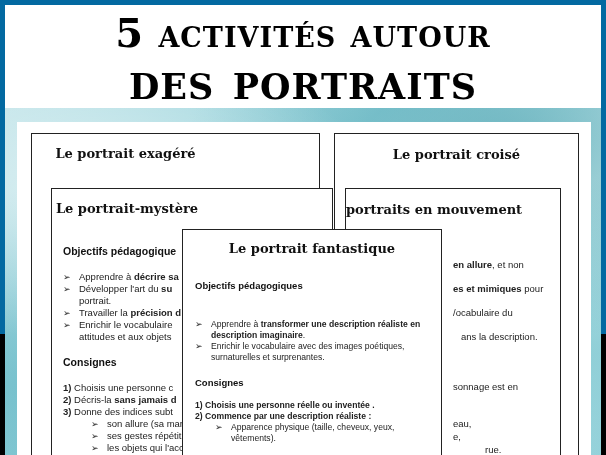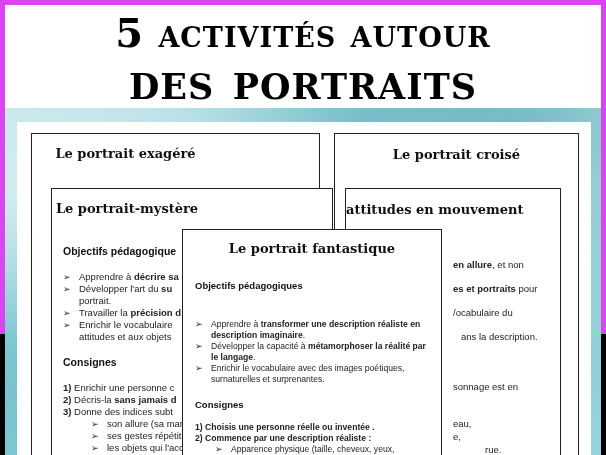--- a/index.html
+++ b/index.html
@@ -1,19 +1,19 @@
 <!DOCTYPE html>
 <html><head>
   <meta charset="utf-8">
   <style>
     * { margin: 0; padding: 0; box-sizing: border-box; }
     html, body { width: 606px; height: 455px; overflow: hidden; background: #000; }
     .frame {
       position: absolute; left: 0; top: 0; width: 606px; height: 334px;
-      background: #d946ef;
+      background: #0369a1;
     }
     .header {
       position: absolute; left: 5px; top: 5px; width: 596px; height: 103px;
       background: #fff;
       text-align: center;
       font-family: "DejaVu Serif", serif;
       font-weight: bold;
       color: #000;
     }
     .header .line1 {
@@ -104,53 +104,52 @@
     <div style="position:absolute; left:11px; top:56px; width:300px;">
       <div class="sec-title">Objectifs pédagogique</div>
       <ul class="bullets body-text" style="margin-top:14px;">
         <li><span>Apprendre à </span><b>décrire sa</b></li>
         <li><span>Développer l'art du </span><b>su</b><br><span>portrait.</span></li>
         <li><span>Travailler la </span><b>précision d</b></li>
         <li><span>Enrichir le vocabulaire</span><br><span>attitudes et aux objets</span></li>
       </ul>
       <div class="sec-title" style="margin-top:13px;">Consignes</div>
       <ul class="steps body-text" style="margin-top:14px;">
-        <li><b>1)</b><span> Enrichir une personne c</span></li>
+        <li><b>1)</b><span> Choisis une personne c</span></li>
         <li><b>2)</b><span> Décris-la </span><b>sans jamais d</b></li>
         <li><b>3)</b><span> Donne des indices subt</span></li>
       </ul>
       <ul class="sub-bullets body-text">
         <li>son allure (sa mar</li>
         <li>ses gestes répétit</li>
         <li>les objets qui l'acc</li>
       </ul>
     </div>
   </div>
 
   <div class="card" id="card-mouvement">
-    <div class="card-title" style="top:13px; left:0; right:auto; text-align:left; padding-left:0;">attitudes en mouvement</div>
+    <div class="card-title" style="top:13px; left:0; right:auto; text-align:left; padding-left:0;">portraits en mouvement</div>
     <div class="mouv-lines body-text">
       <div style="left:107px; top:70px;"><b>en allure</b><span>, et non</span></div>
-      <div style="left:107px; top:94px;"><b>es et portraits</b><span> pour</span></div>
+      <div style="left:107px; top:94px;"><b>es et mimiques</b><span> pour</span></div>
       <div style="left:107px; top:118px;"><span>/ocabulaire du</span></div>
       <div style="left:107px; top:142px;margin-left:8px;"><span>ans la description.</span></div>
       <div style="left:107px; top:192px;"><span>sonnage est en</span></div>
       <div style="left:107px; top:229px;"><span>eau,</span></div>
       <div style="left:107px; top:242px;"><span>e,</span></div>
       <div style="left:107px; top:255px;padding-left:32px;"><span> rue.</span></div>
     </div>
   </div>
 
   <div class="card" id="card-fantastique">
     <div class="card-title" style="top:11px;">Le portrait fantastique</div>
     <div style="position:absolute; left:12px; top:50px; width:236px;">
       <div class="sec-title" style="font-size:9.5px;">Objectifs pédagogiques</div>
       <ul class="bullets body-text" style="margin-top:28px; font-size:8.6px; line-height:11px;">
         <li><span>Apprendre à </span><b>transformer une description réaliste en description imaginaire</b><span>.</span></li>
-        <li><span>Développer la capacité à </span><b>métamorphoser la réalité par le langage</b><span>.</span></li>
         <li><span>Enrichir le vocabulaire avec des images poétiques, surnaturelles et surprenantes.</span></li>
       </ul>
       <div class="sec-title" style="margin-top:14px; font-size:9.5px;">Consignes</div>
       <ul class="steps body-text" style="margin-top:12px; font-size:8.6px; line-height:11px; font-weight:bold;">
         <li><span>1)</span><span> Choisis une personne réelle ou inventée .</span></li>
         <li><span>2)</span><span> Commence par une description réaliste :</span></li>
       </ul>
       <ul class="sub-bullets body-text" style="font-size:8.6px; line-height:11px; padding-left:20px; width:200px;">
         <li>Apparence physique (taille, cheveux, yeux, vêtements).</li>
       </ul>

